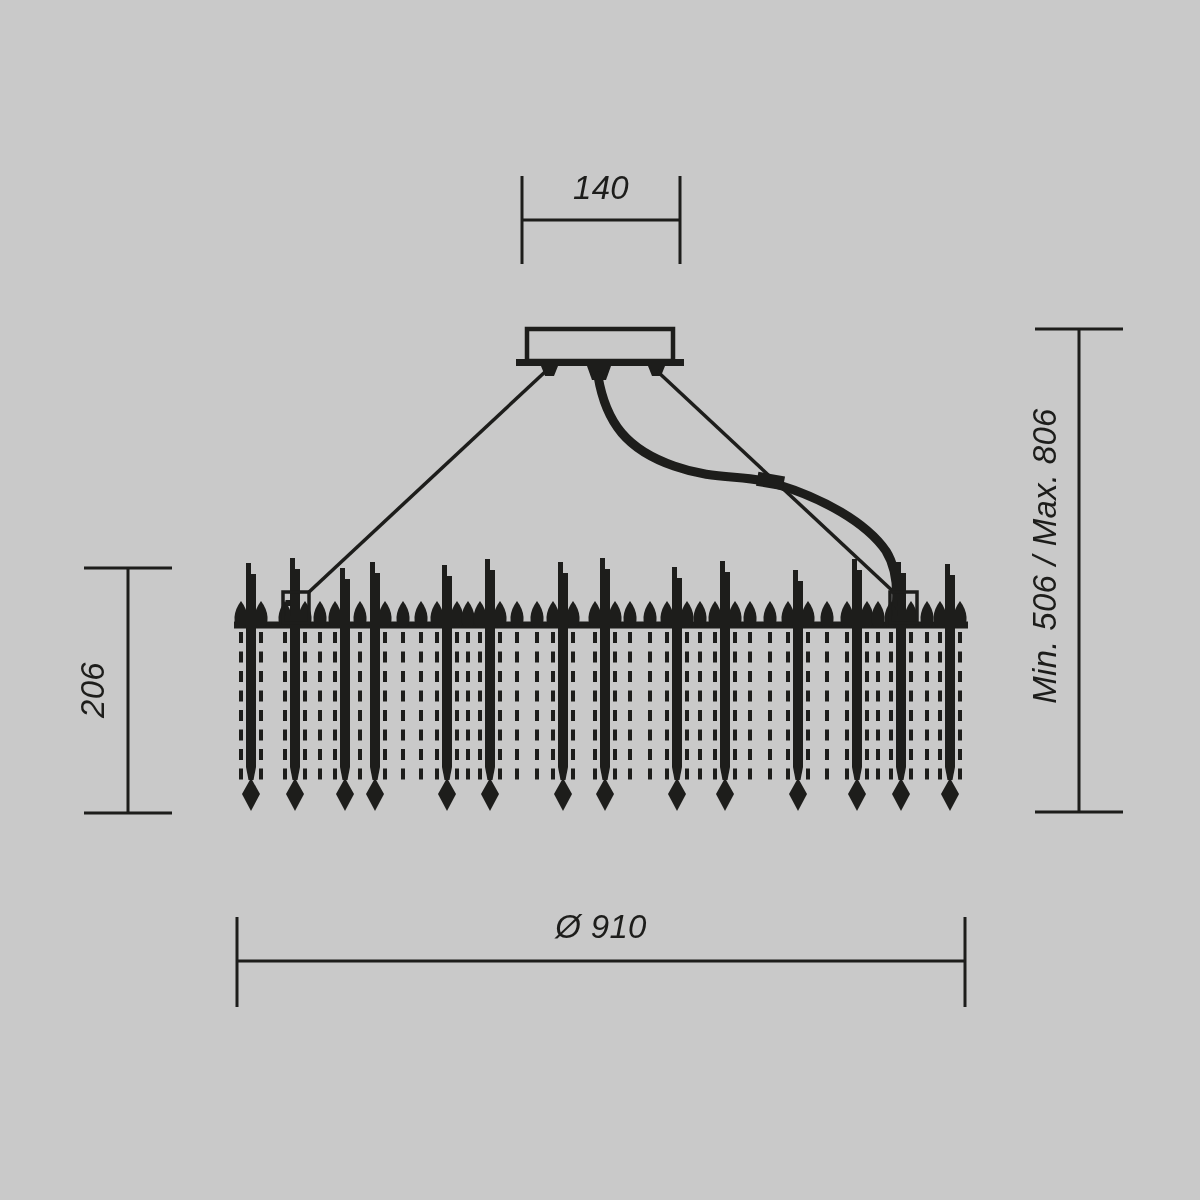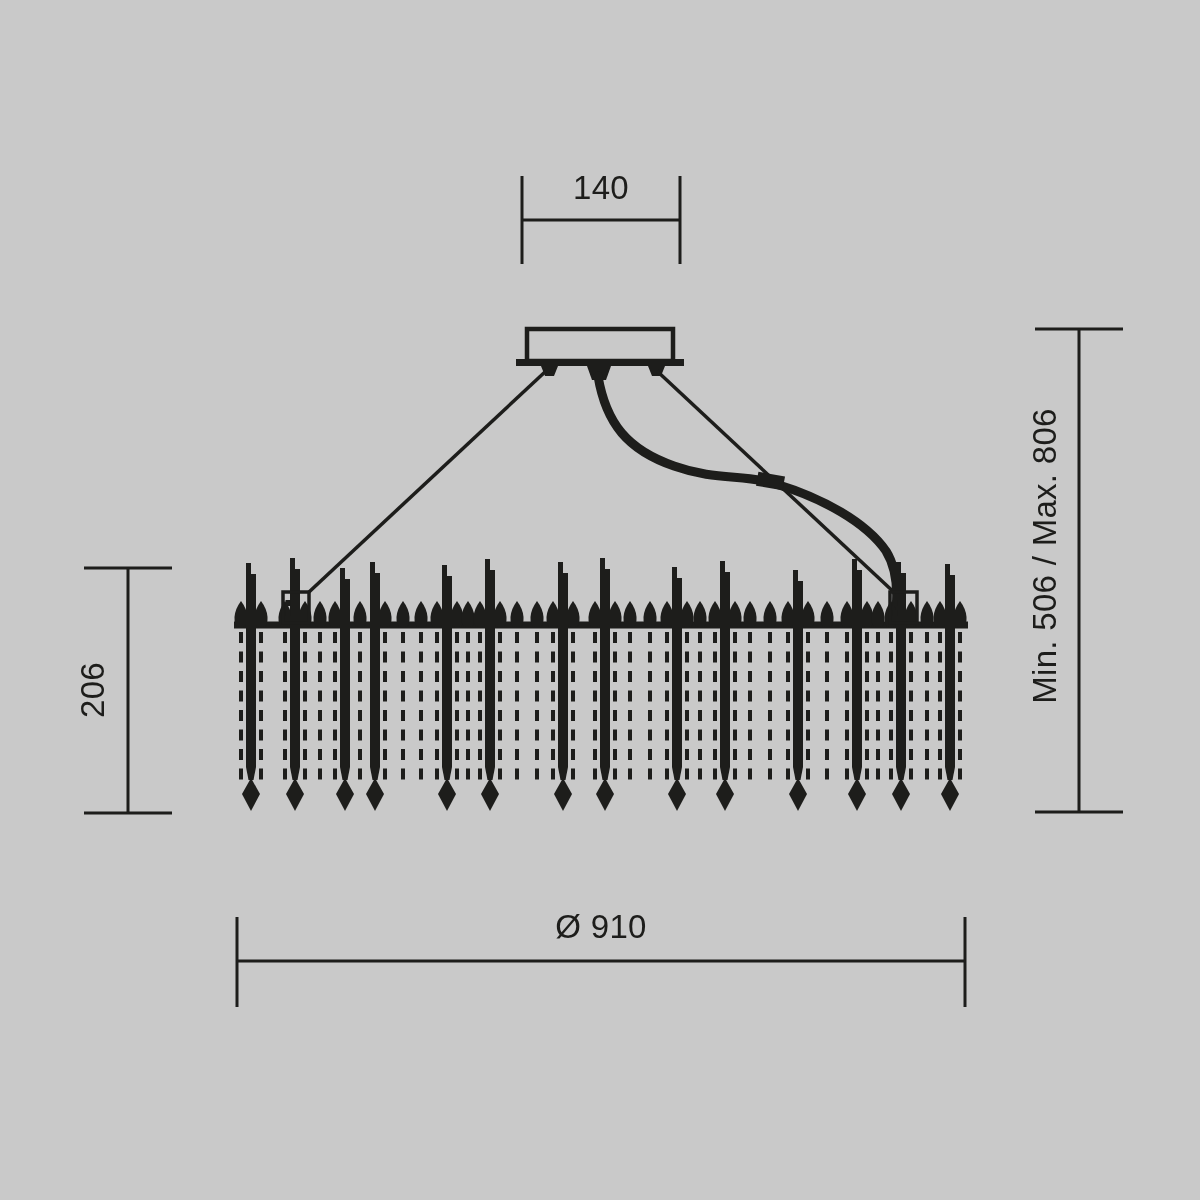--- a/index.html
+++ b/index.html
@@ -3,21 +3,21 @@
 <meta charset="utf-8">
 <style>
   :root { --bg:#c9c9c9; --ink:#1d1d1b; }
   html,body { margin:0; padding:0; }
   body {
     width:1200px; height:1200px;
     background:var(--bg);
     font-family:"Liberation Sans", sans-serif;
     overflow:hidden;
   }
-  .stage { position:relative; width:1200px; height:1200px; }
+  .stage { position:relative; width:1200px; height:1200px;font-style:italic; }
   svg { display:block; color:var(--ink); }
   .dim-text {
     font-family:"Liberation Sans", sans-serif;
     font-size:33px;
     fill:currentColor;
     letter-spacing:0.3px;
   }
   .stroke { stroke:currentColor; fill:none; }
   .fill   { fill:currentColor; stroke:none; }
 </style>

